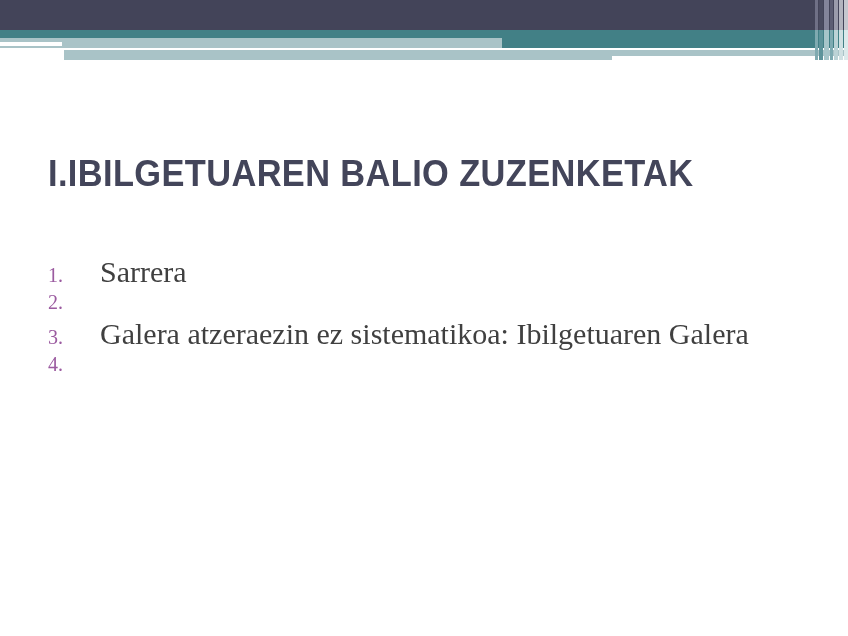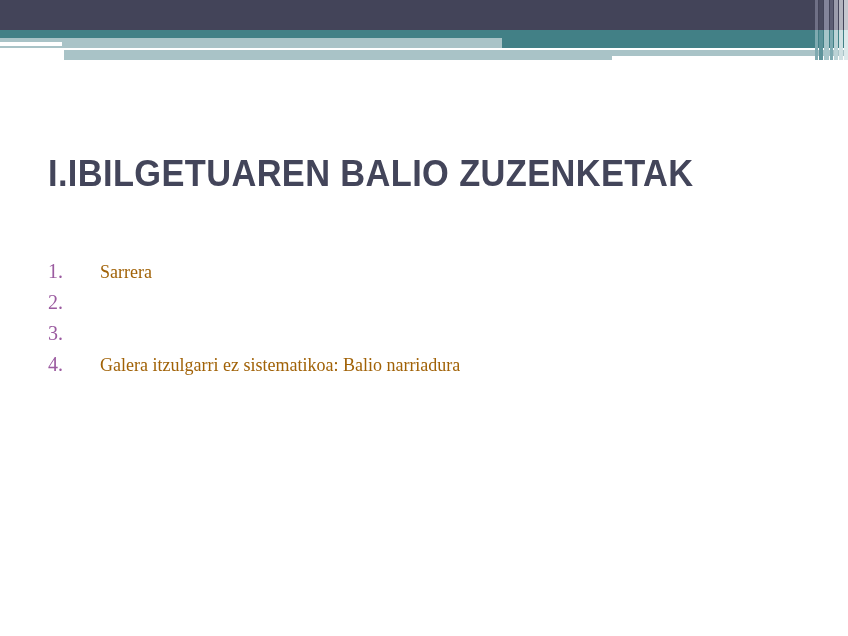--- a/index.html
+++ b/index.html
@@ -156,22 +156,22 @@
   }
   #content-list .item-number {
     width: 52px;
     flex: 0 0 52px;
     font-family: "Liberation Serif", serif;
     font-size: 20px;
     color: #9b5ba0;
   }
   #content-list .item-text {
     font-family: "Liberation Serif", serif;
-    font-size: 18px;
-    color: #a16207;
+    font-size: 30px;
+    color: #404040;
     white-space: nowrap;
   }
 </style>
 </head>
 <body>
 
 <div id="header-banner">
   <div class="band-dark"></div>
   <div class="band-teal-left"></div>
   <div class="band-teal-right"></div>
@@ -206,18 +206,18 @@
 <ol id="content-list">
     <li class="list-item">
       <span class="item-number">1.</span>
       <span class="item-text">Sarrera</span>
     </li>
     <li class="list-item">
       <span class="item-number">2.</span>
     </li>
     <li class="list-item">
       <span class="item-number">3.</span>
+      <span class="item-text">Galera atzeraezin ez sistematikoa: Ibilgetuaren Galera</span>
     </li>
     <li class="list-item">
       <span class="item-number">4.</span>
-      <span class="item-text">Galera itzulgarri ez sistematikoa: Balio narriadura</span>
     </li>
   </ol>
 
 </body></html>

